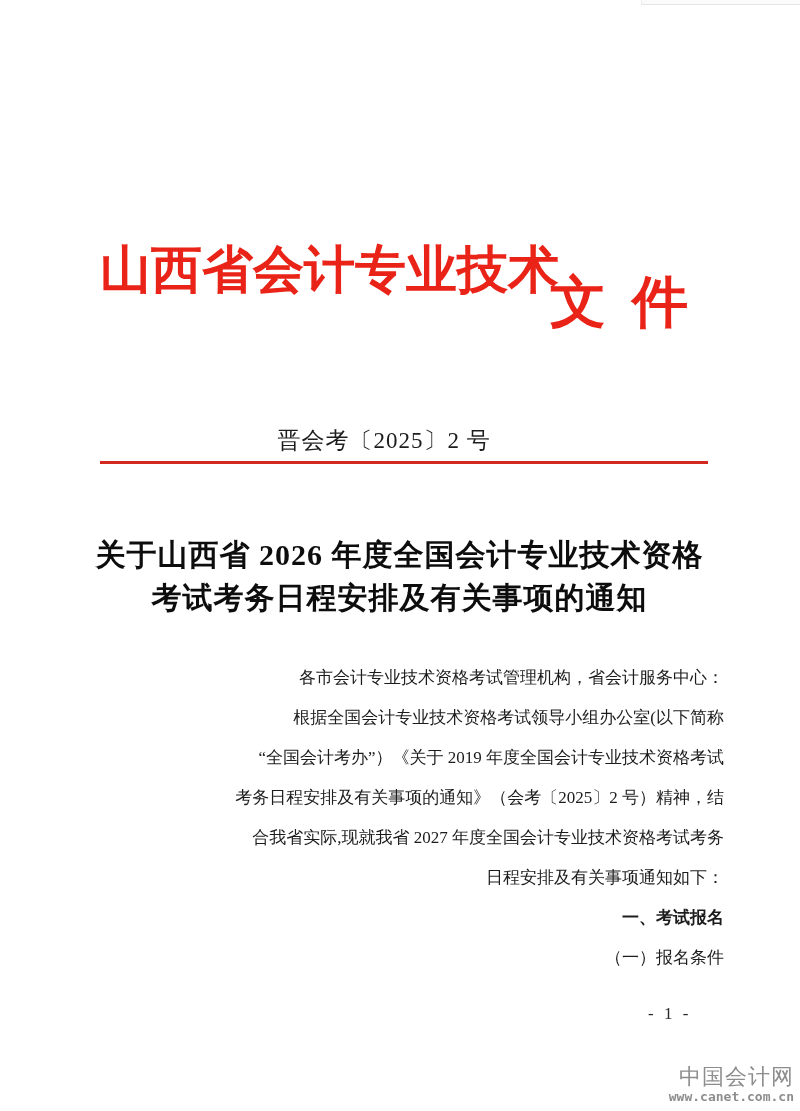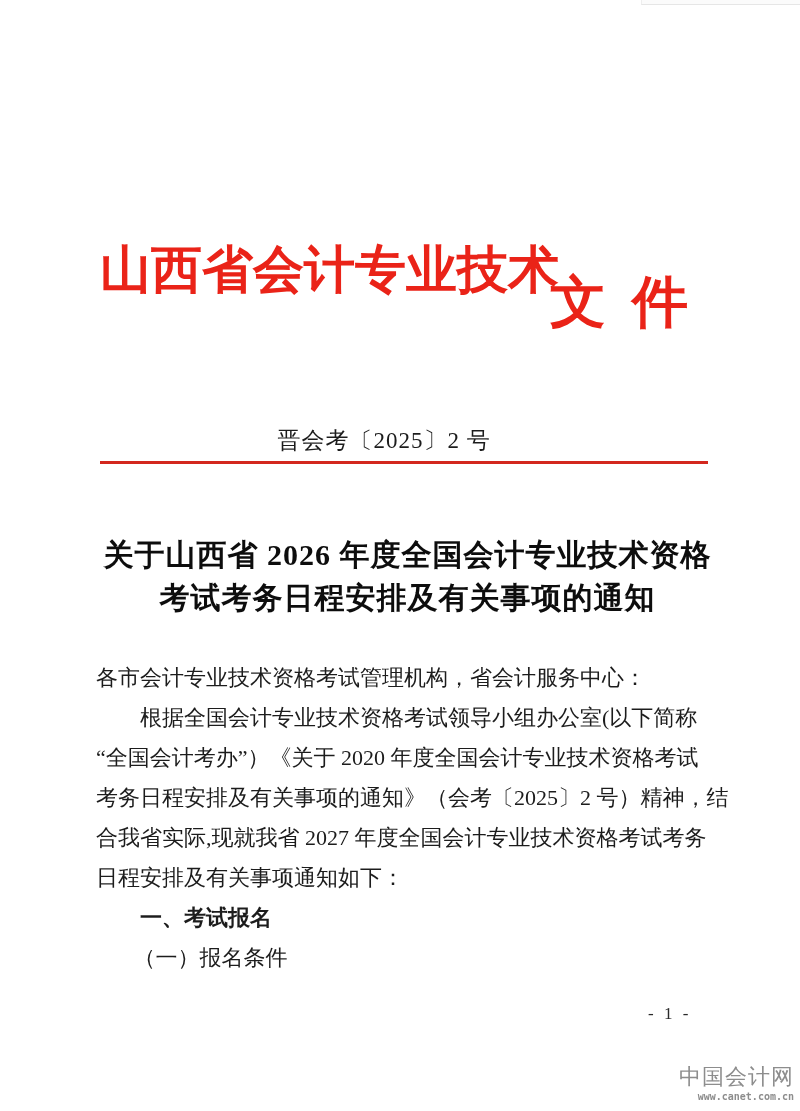--- a/index.html
+++ b/index.html
@@ -45,35 +45,35 @@
     letter-spacing: 1px;
   }
   
   .red-rule {
     position: absolute; left: 100px; top: 461px;
     width: 608px; height: 3px;
     background: #d3281e;
   }
   
   .title {
-    position: absolute; left: 16px; top: 533px; width: 783px;
+    position: absolute; left: 8px; top: 533px; width: 783px;
     margin: 0;
     text-align: center;
     color: #0d0d0d;
     font-size: 30px; line-height: 43px;
     font-weight: bold;
     letter-spacing: 1px;
   }
   .title-line { display: block; }
   
   .body-text {
     position: absolute; left: 96px; top: 658px;
     width: 628px;
     color: #1c1c1c;
-    font-size: 22px; line-height: 40px;
+    font-size: 17px; line-height: 40px; text-align: right;
   }
   .body-text p { margin: 0; white-space: nowrap; }
   .ind2  { text-indent: 2em; }
   .ind17 { text-indent: 1.7em; }
   .bold  { font-weight: bold; }
   
   .page-number {
     position: absolute; left: 648px; top: 1003px;
     color: #2a2a2a;
     font-size: 17px; line-height: 22px;
@@ -87,21 +87,21 @@
     color: #8d8d8d;
   }
   .wm-name {
     font-family: "Liberation Sans", sans-serif;
     font-size: 22px; line-height: 24px;
     letter-spacing: 1px;
     white-space: nowrap;
   }
   .wm-url {
     font-family: "DejaVu Sans Mono", monospace;
-    font-size: 10px; line-height: 15px;
+    font-size: 13px; line-height: 15px;
     font-weight: bold;
     white-space: nowrap;
   }
 </style>
 </head>
 <body>
 
 <div class="page">
 
   <div class="scan-artifact"></div>
@@ -118,21 +118,21 @@
   <div class="red-rule"></div>
 
   <h1 class="title">
     <span class="title-line">关于山西省 2026 年度全国会计专业技术资格</span>
     <span class="title-line">考试考务日程安排及有关事项的通知</span>
   </h1>
 
   <main class="body-text">
     <p>各市会计专业技术资格考试管理机构，省会计服务中心：</p>
     <p class="ind2">根据全国会计专业技术资格考试领导小组办公室(以下简称</p>
-    <p>“全国会计考办”）《关于 2020 年度全国会计专业技术资格考试</p>
+    <p>“全国会计考办”）《关于 2019 年度全国会计专业技术资格考试</p>
     <p>考务日程安排及有关事项的通知》（会考〔2025〕2 号）精神，结</p>
     <p>合我省实际,现就我省 2027 年度全国会计专业技术资格考试考务</p>
     <p>日程安排及有关事项通知如下：</p>
     <p class="ind2 bold">一、考试报名</p>
     <p class="ind17">（一）报名条件</p>
   </main>
 
   <div class="page-number">- 1 -</div>
 
   <div class="watermark">

